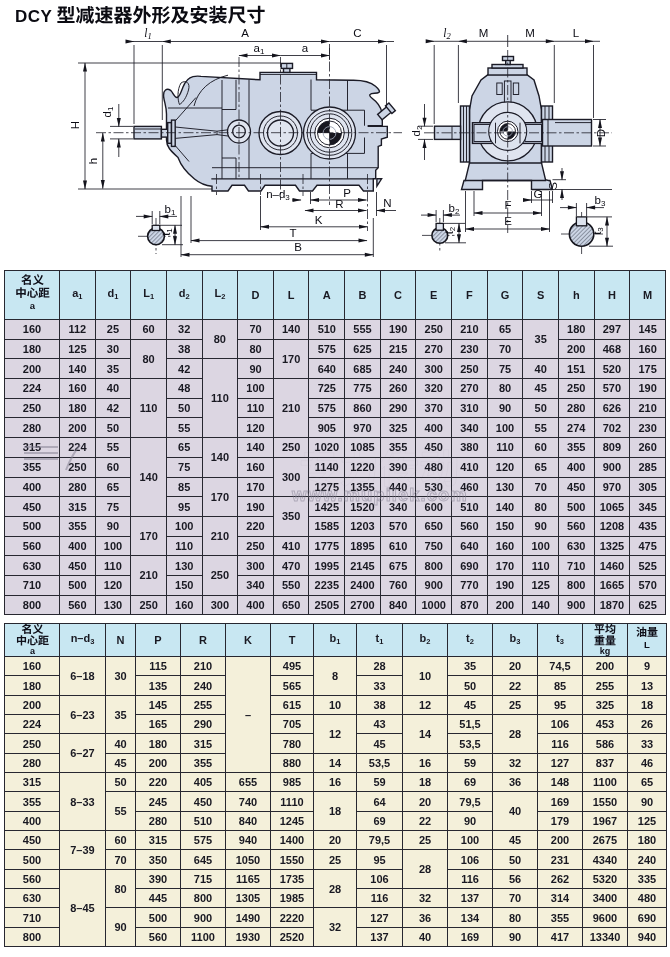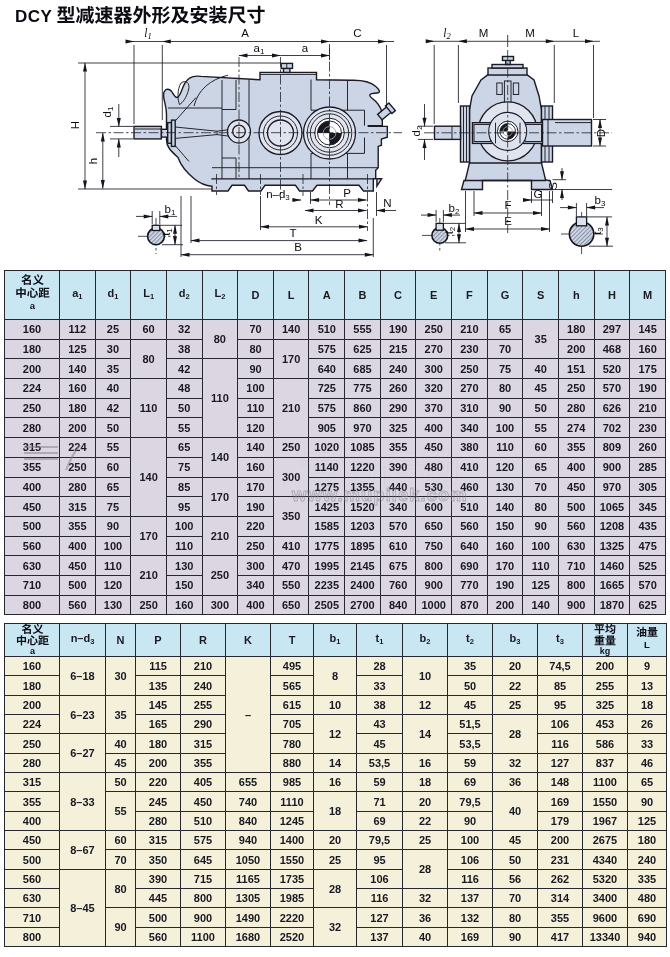--- a/index.html
+++ b/index.html
@@ -849,21 +849,21 @@
             <td>65</td>
           </tr>
 <tr style="height:19.35px">
             <td>355</td>
             <td rowspan="2">55</td>
             <td>245</td>
             <td>450</td>
             <td>740</td>
             <td>1110</td>
             <td rowspan="2">18</td>
-            <td>71</td>
+            <td>64</td>
             <td>20</td>
             <td>79,5</td>
             <td rowspan="2">40</td>
             <td>169</td>
             <td>1550</td>
             <td>90</td>
           </tr>
 <tr style="height:19.35px">
             <td>400</td>
             <td>280</td>
@@ -872,21 +872,21 @@
             <td>1245</td>
             <td>69</td>
             <td>22</td>
             <td>90</td>
             <td>179</td>
             <td>1967</td>
             <td>125</td>
           </tr>
 <tr style="height:19.35px">
             <td>450</td>
-            <td rowspan="2">8–67</td>
+            <td rowspan="2">7–39</td>
             <td>60</td>
             <td>315</td>
             <td>575</td>
             <td>940</td>
             <td>1400</td>
             <td>20</td>
             <td>79,5</td>
             <td>25</td>
             <td>100</td>
             <td>45</td>
@@ -943,31 +943,31 @@
 <tr style="height:19.35px">
             <td>710</td>
             <td rowspan="2">90</td>
             <td>500</td>
             <td>900</td>
             <td>1490</td>
             <td>2220</td>
             <td rowspan="2">32</td>
             <td>127</td>
             <td>36</td>
-            <td>132</td>
+            <td>134</td>
             <td>80</td>
             <td>355</td>
             <td>9600</td>
             <td>690</td>
           </tr>
 <tr style="height:19.35px">
             <td>800</td>
             <td>560</td>
             <td>1100</td>
-            <td>1680</td>
+            <td>1930</td>
             <td>2520</td>
             <td>137</td>
             <td>40</td>
             <td>169</td>
             <td>90</td>
             <td>417</td>
             <td>13340</td>
             <td>940</td>
           </tr>
 </tbody>

